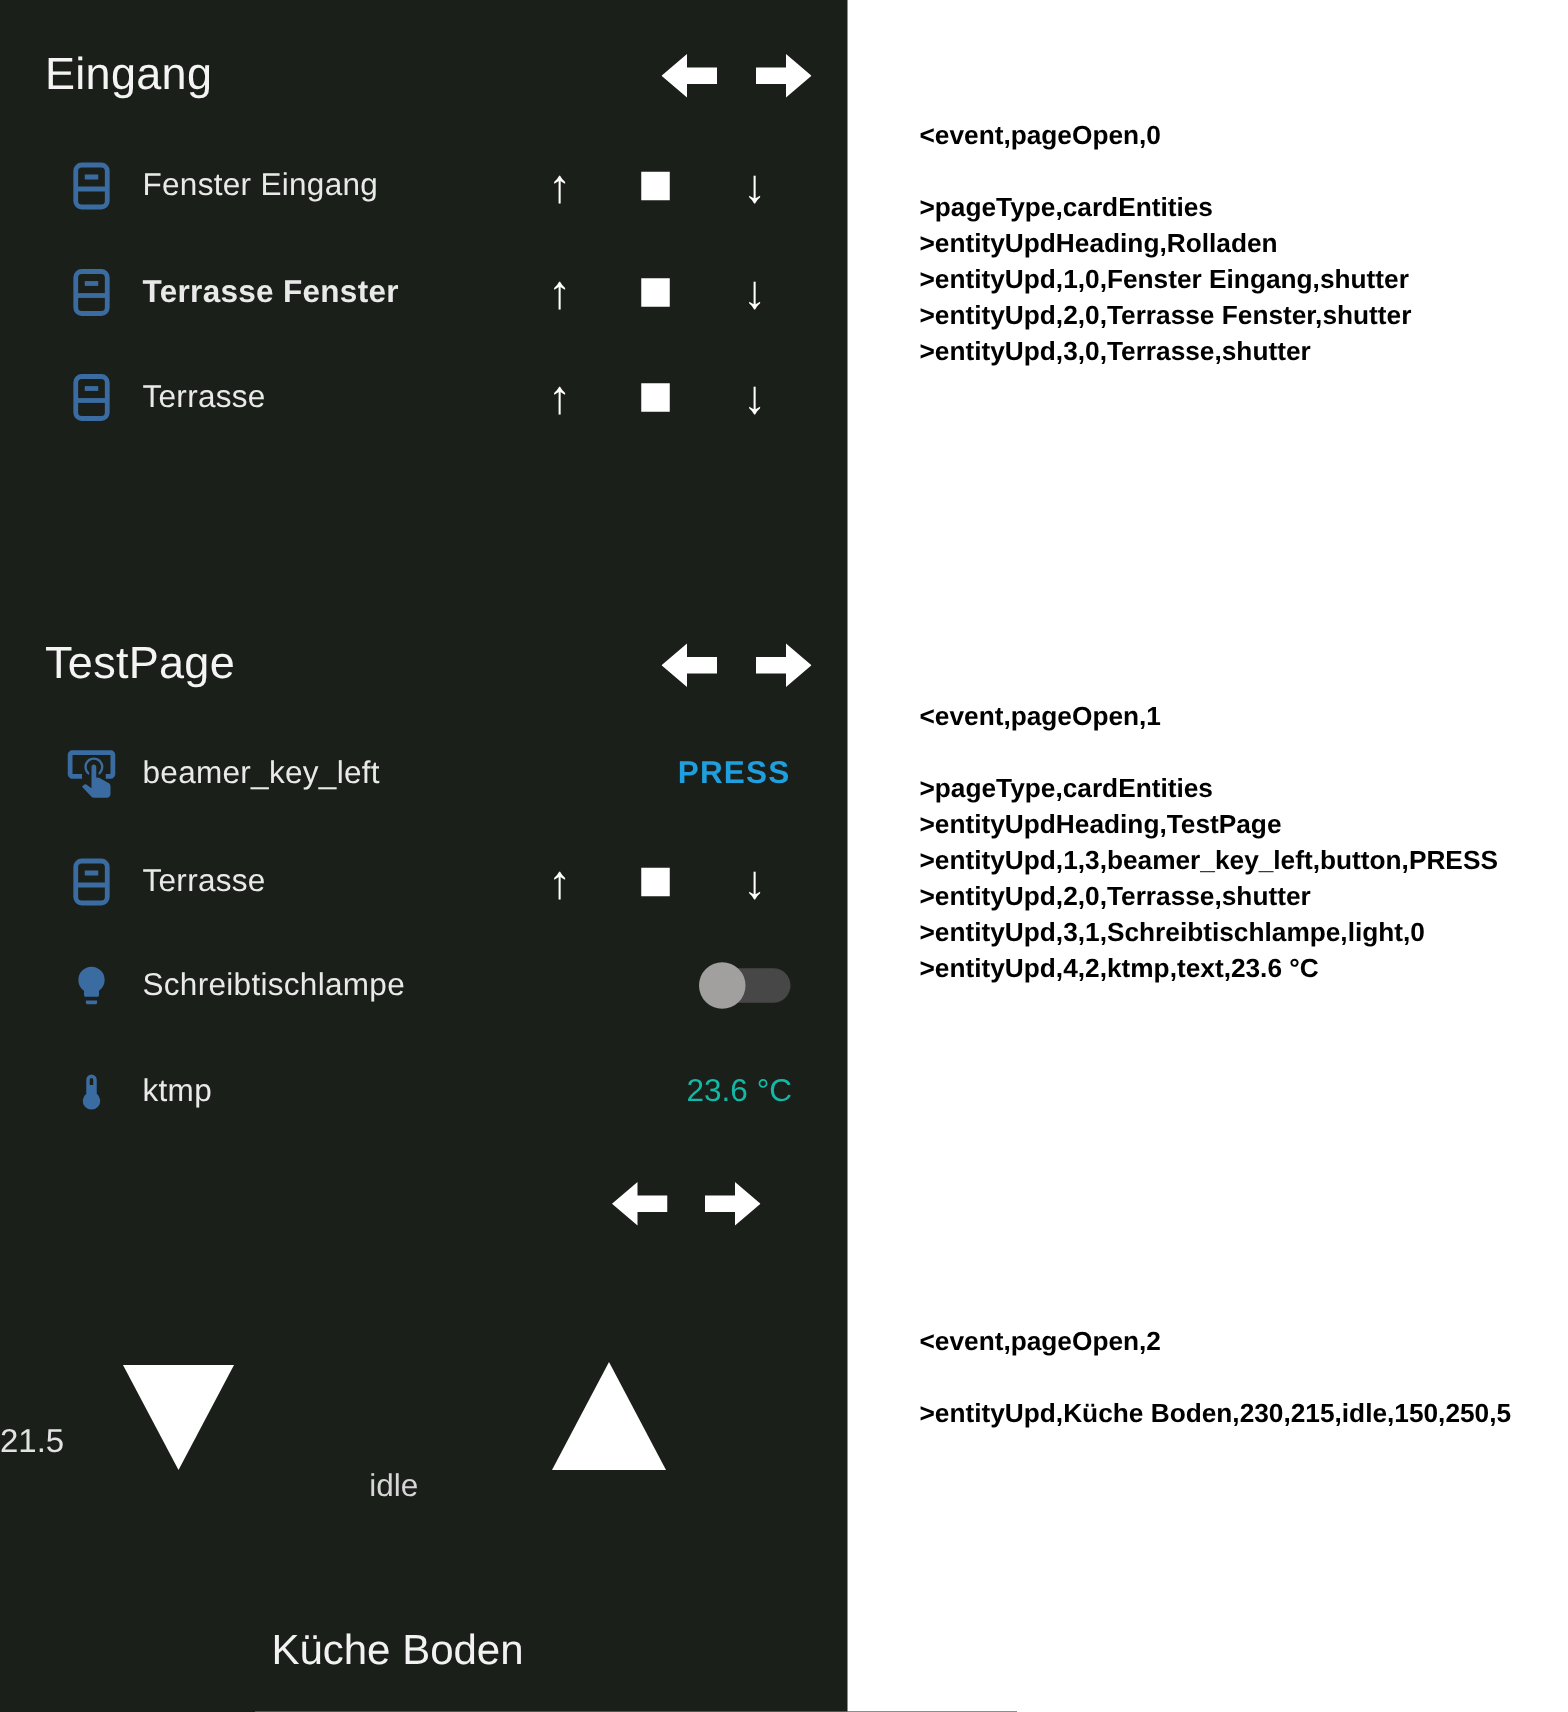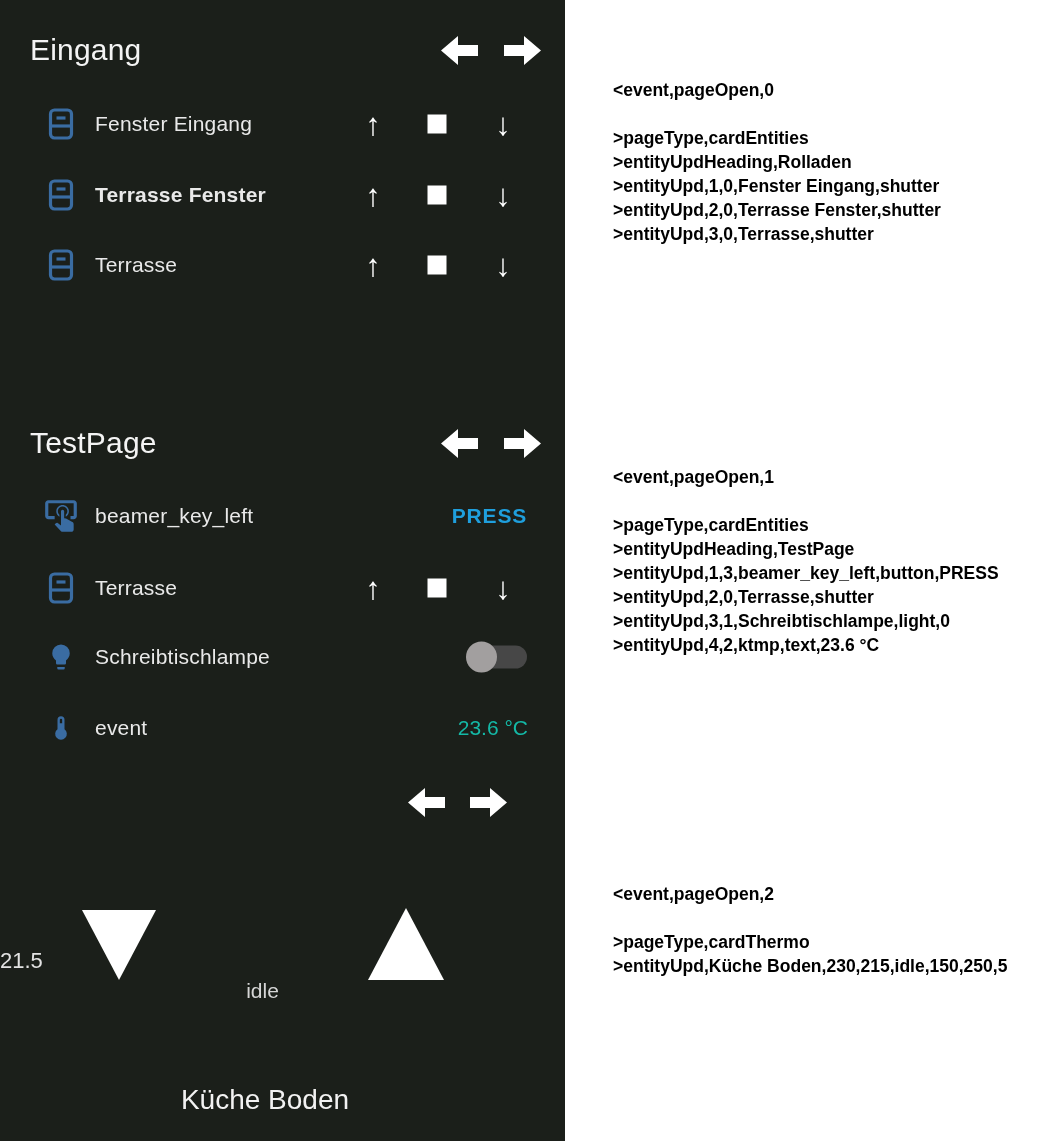--- a/index.html
+++ b/index.html
@@ -197,21 +197,21 @@
       <span class="toggle-knob"></span>
     </span>
   </div>
 
   <div class="entity-row" style="top:706px;">
     <span class="entity-icon">
       <svg width="28" height="32" viewBox="0 0 24 24">
           <path fill="#3a6ca2" d="M15 13V5A3 3 0 0 0 9 5V13A5 5 0 1 0 15 13M12 4A1 1 0 0 1 13 5V8H11V5A1 1 0 0 1 12 4Z"></path>
         </svg>
     </span>
-    <span class="entity-label">event</span>
+    <span class="entity-label">ktmp</span>
     <span class="value-label">23.6 °C</span>
   </div>
 
   <div class="nav-arrow" style="left:408px; top:787px;">
     <span><svg width="37" height="31" viewBox="0 0 37 31">
           <polygon points="0,15.5 17,1 17,10 37,10 37,21 17,21 17,30" fill="#ffffff"></polygon>
         </svg></span>
   </div>
   <div class="nav-arrow" style="left:470px; top:787px;">
     <span><svg width="37" height="31" viewBox="0 0 37 31">
@@ -256,16 +256,15 @@
     <div class="proto-line">&gt;entityUpd,1,3,beamer_key_left,button,PRESS</div>
     <div class="proto-line">&gt;entityUpd,2,0,Terrasse,shutter</div>
     <div class="proto-line">&gt;entityUpd,3,1,Schreibtischlampe,light,0</div>
     <div class="proto-line">&gt;entityUpd,4,2,ktmp,text,23.6 °C</div>
   </div>
 </div>
 
 <div class="proto-block" style="top:882px;">
   <div class="proto-line">&lt;event,pageOpen,2</div>
   <div class="proto-response">
-    <div class="proto-line">&gt;pageType,cardThermo</div>
     <div class="proto-line">&gt;entityUpd,Küche Boden,230,215,idle,150,250,5</div>
   </div>
 </div>
 
 </body></html>

